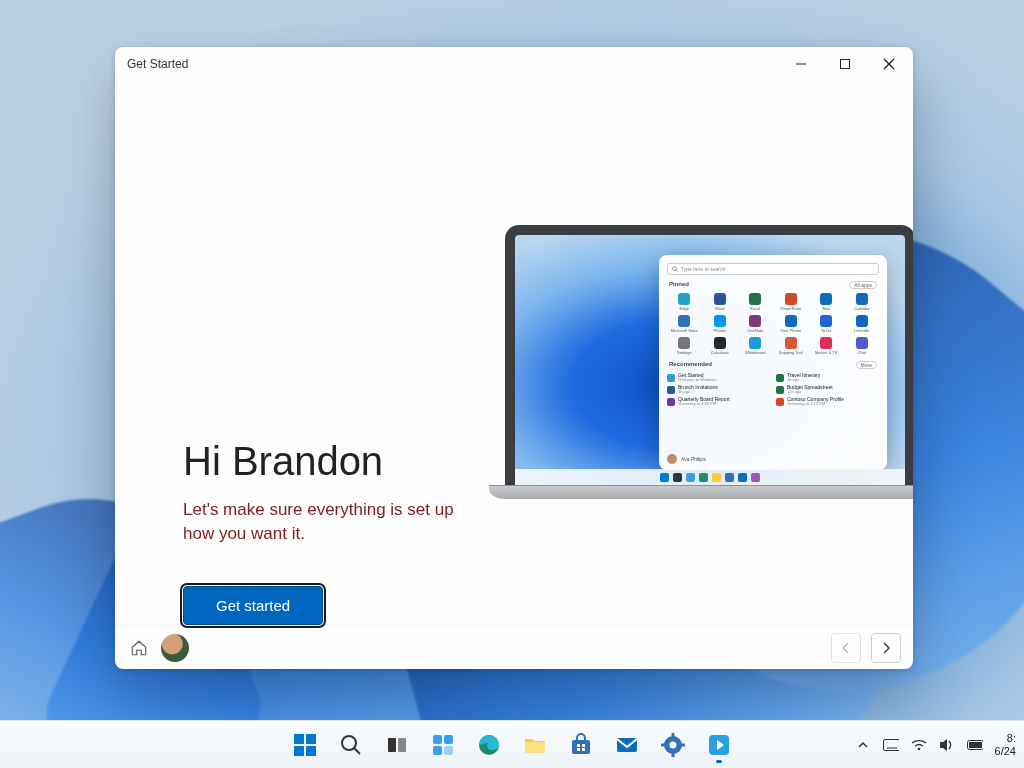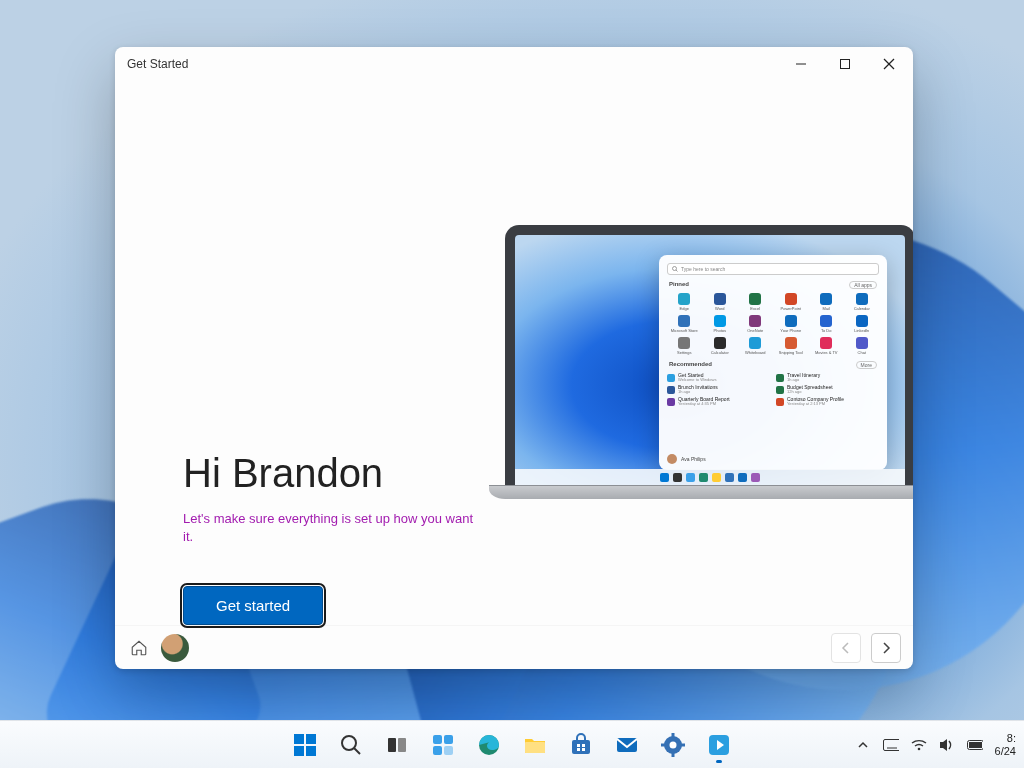--- a/index.html
+++ b/index.html
@@ -34,21 +34,21 @@
     color:#222;
   }
 
   .content {
     flex:1; display:flex; position:relative;align-items:flex-end;
   }
   .left-pane {
     flex:0 0 50%; padding:54px 18px 0 68px;
   }
   .headline { font-size:40px; font-weight:400; color:#222; margin-top:118px; }
-  .subtext  { font-size:13px; color:#a21caf; margin-top:14px; line-height:1.4; max-width:300px; }
+  .subtext  { font-size:17px; color:#7f1d1d; margin-top:14px; line-height:1.4; max-width:300px; }
   .primary-btn {
     margin-top:40px; display:inline-block; padding:10px 32px;
     background:#0067c0; color:#fff; font-size:15px;
     border:1px solid #004b8d; border-radius:4px;
     outline:2px solid #1a1a1a; outline-offset:1px;
     cursor:pointer;
   }
 
   .right-pane {
     flex:1; position:relative; display:flex; align-items:flex-end; justify-content:flex-end;

